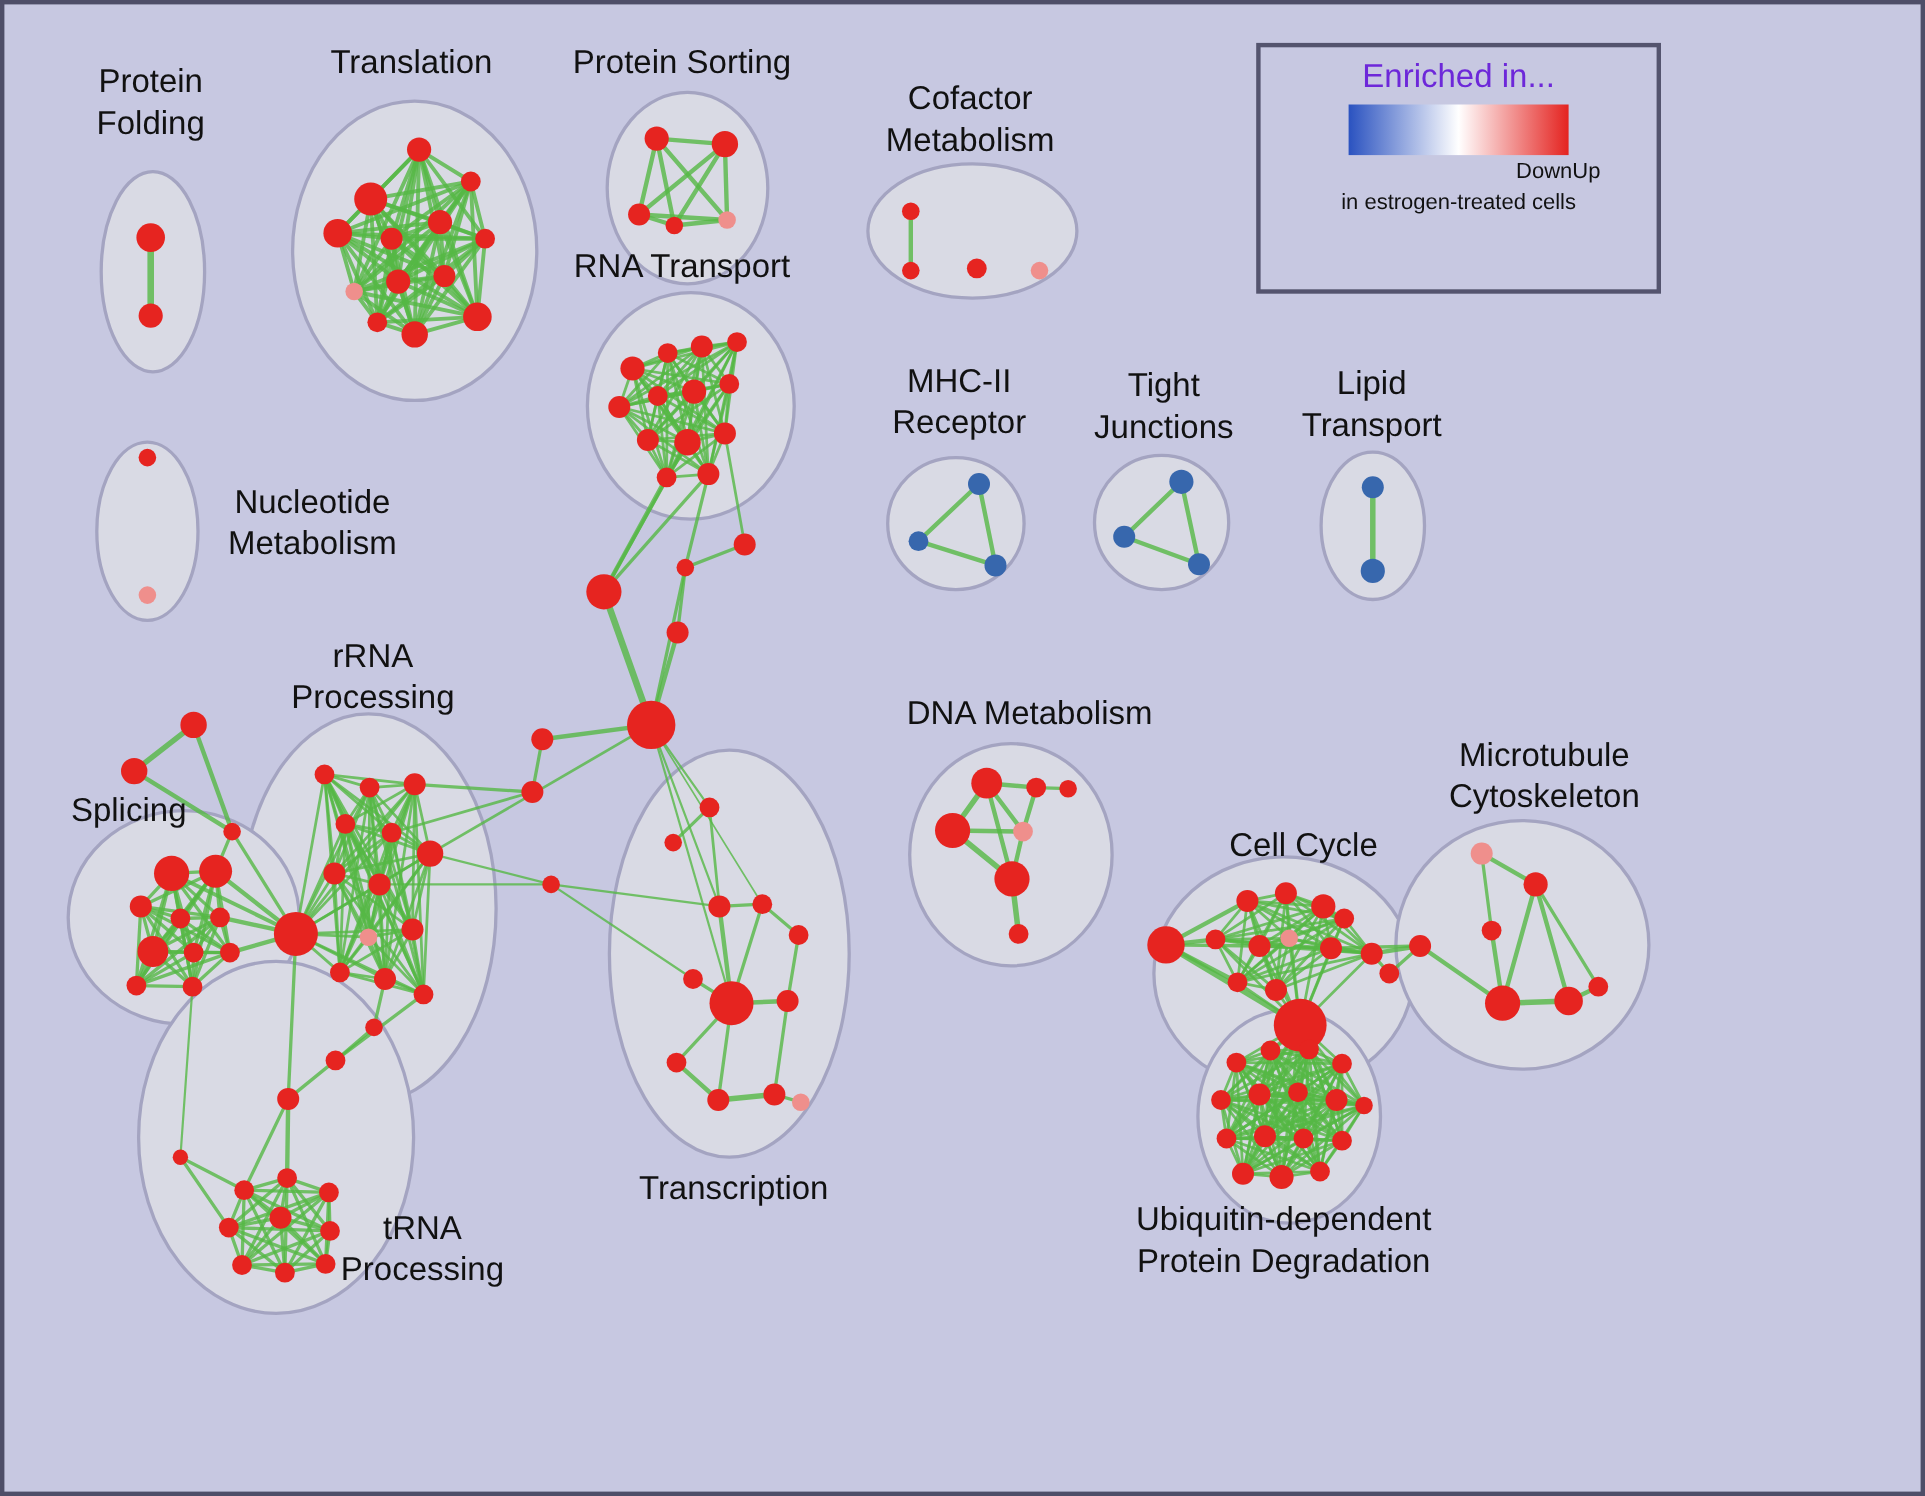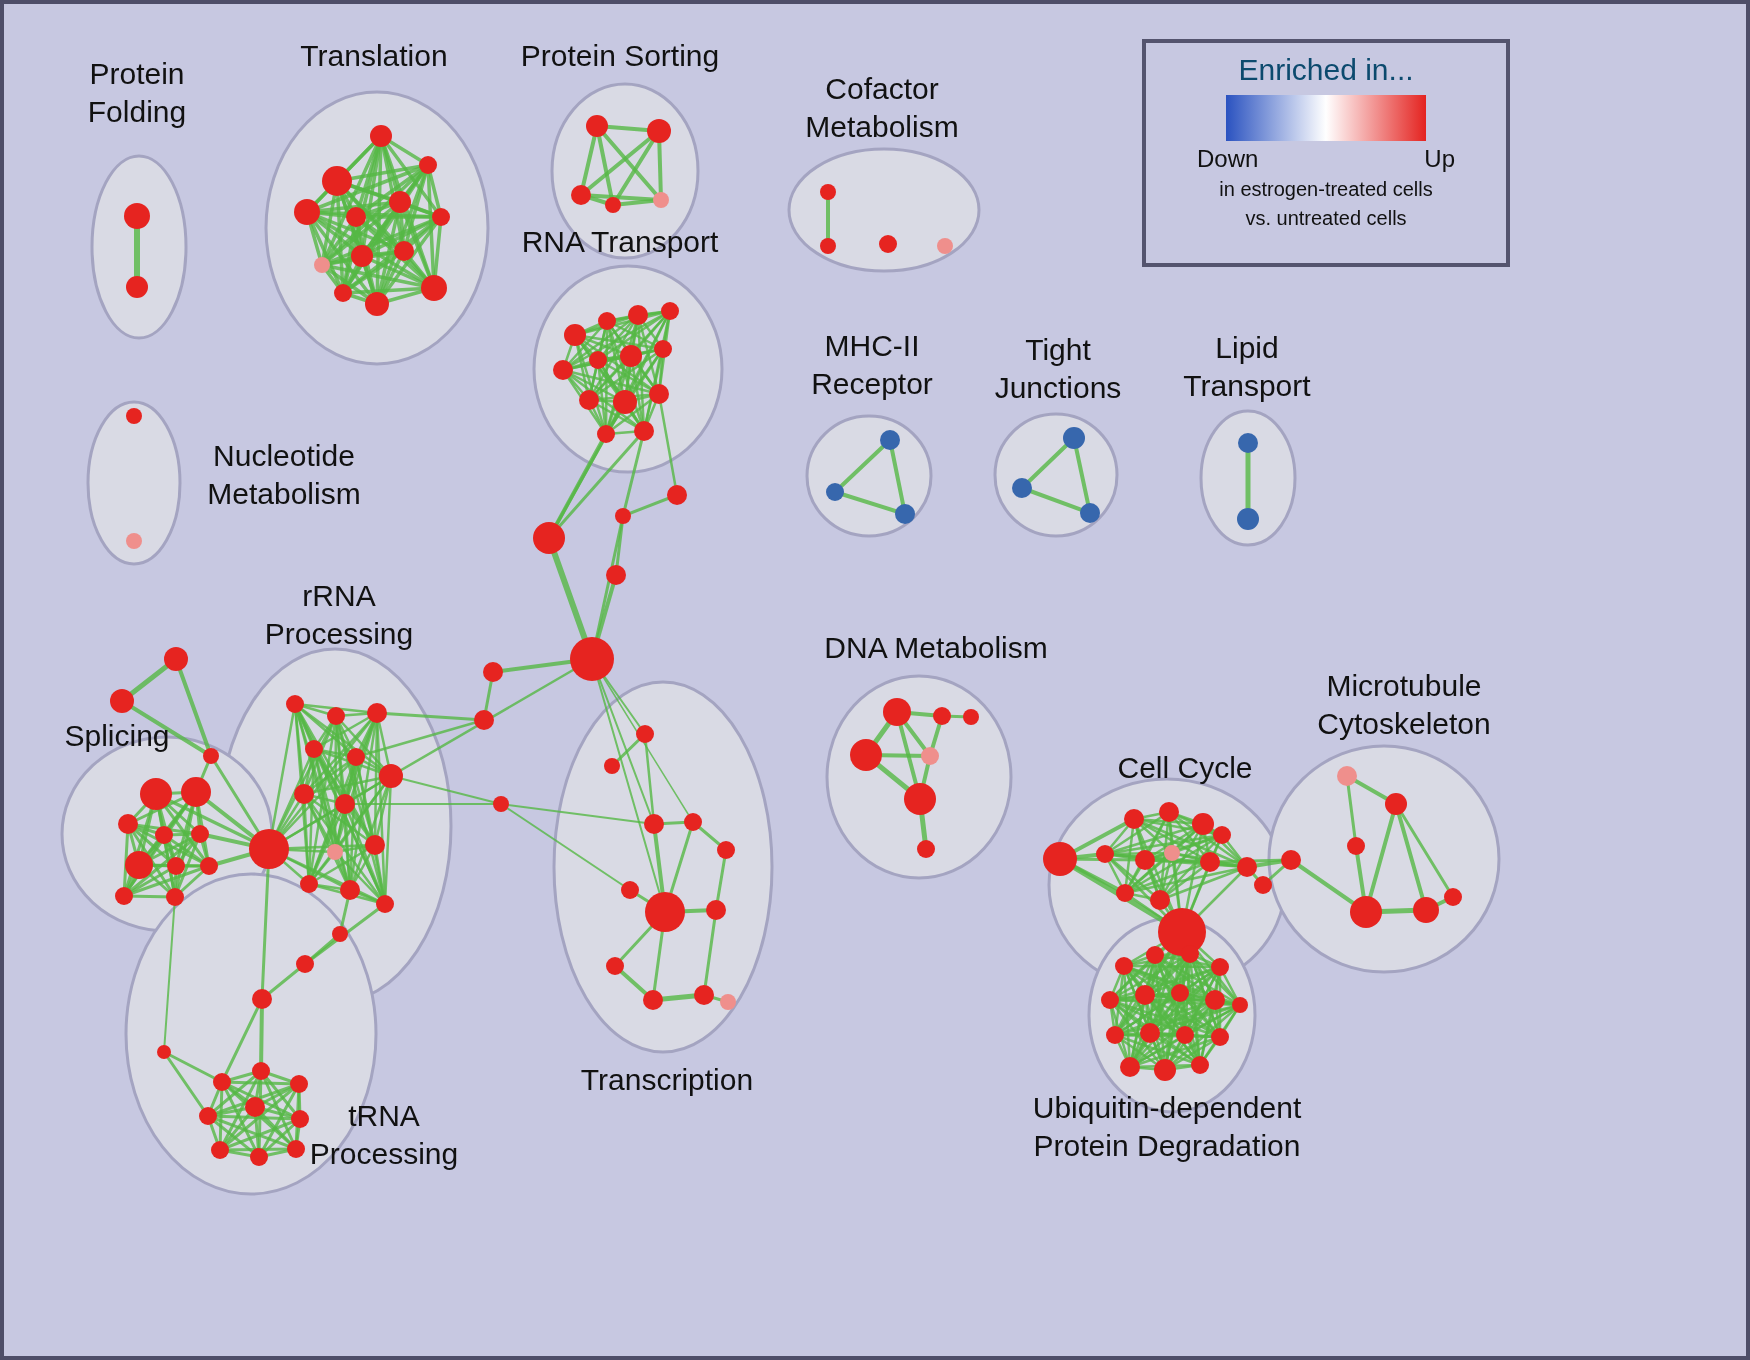--- a/index.html
+++ b/index.html
@@ -16,29 +16,29 @@
   .legend{
     position:absolute;
     left:1138px;top:35px;
     width:368px;height:228px;
     box-sizing:border-box;
     border:4px solid #54546e;
     text-align:center;
     padding-top:10px;
     z-index:5;
   }
-  .legend-title{font-size:30px;color:#0c4a6e;}
+  .legend-title{font-size:30px;color:#6d28d9;}
   .legend-bar{
     width:200px;height:46px;
     margin:8px auto 4px auto;
   }
   .legend-row{
     width:258px;margin:0 auto;
-    display:flex;justify-content:space-between;
-    font-size:24px;color:#111;
+    display:flex;justify-content:flex-end;
+    font-size:20px;color:#111;
   }
   .legend-sub{font-size:20px;color:#111;margin-top:4px;line-height:1.25;}
 </style>
 </head>
 <body>
 
 <div id="figure" style="background: rgb(199, 200, 225); border-color: rgb(78, 78, 104);">
 
   <svg id="net" width="1750" height="1360" viewBox="0 0 1750 1360">
       <ellipse cx="135" cy="243" rx="47" ry="91" fill="#d9dae4" stroke="#a4a4c1" stroke-width="3"></ellipse>
@@ -865,16 +865,15 @@
     </svg>
 
   <div class="legend" style="border-color: rgb(84, 84, 110);">
     <div class="legend-title">Enriched in...</div>
     <div class="legend-bar" style="background: linear-gradient(to right, rgb(42, 82, 192), rgb(255, 255, 255), rgb(228, 35, 32));"></div>
     <div class="legend-row">
       <span>Down</span>
       <span>Up</span>
     </div>
     <div class="legend-sub">in estrogen-treated cells</div>
-    <div class="legend-sub">vs. untreated cells</div>
   </div>
 
 </div>
 
 </body></html>

